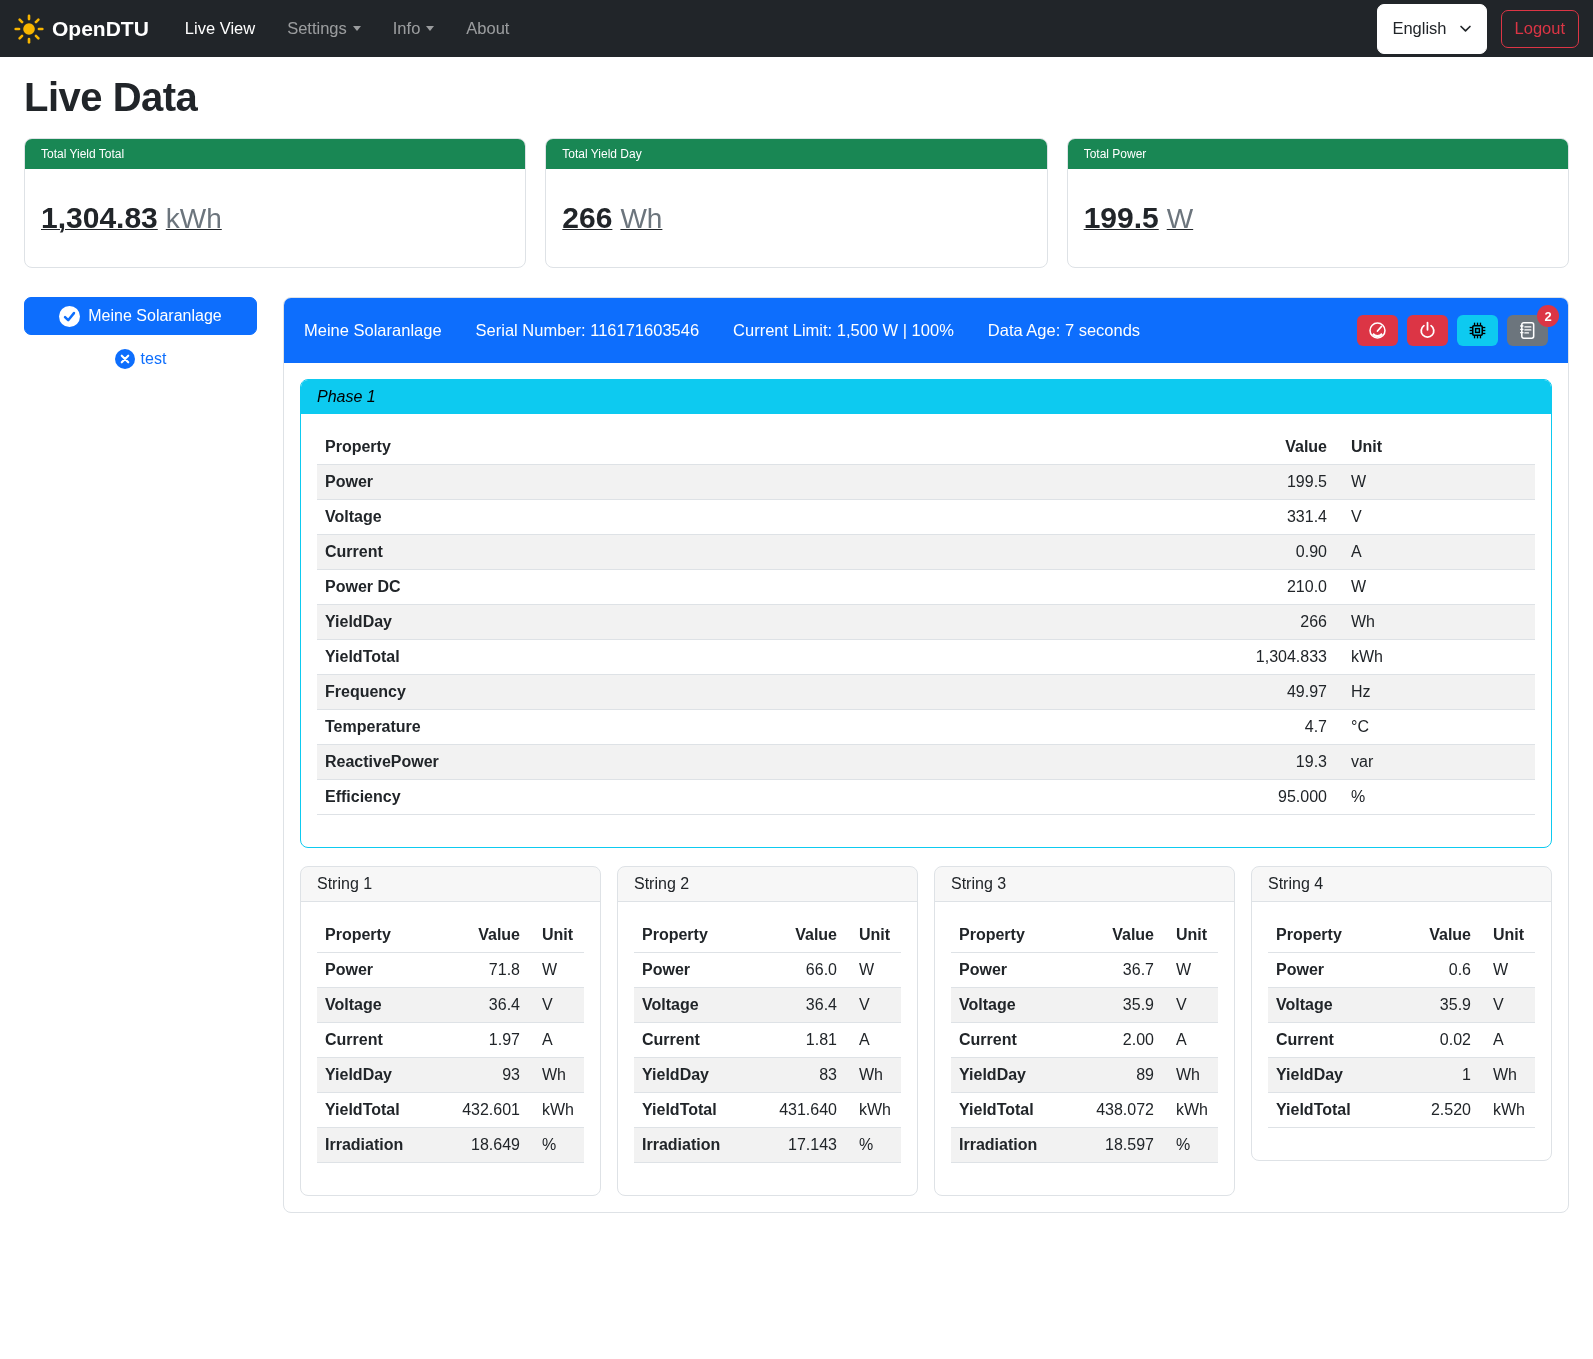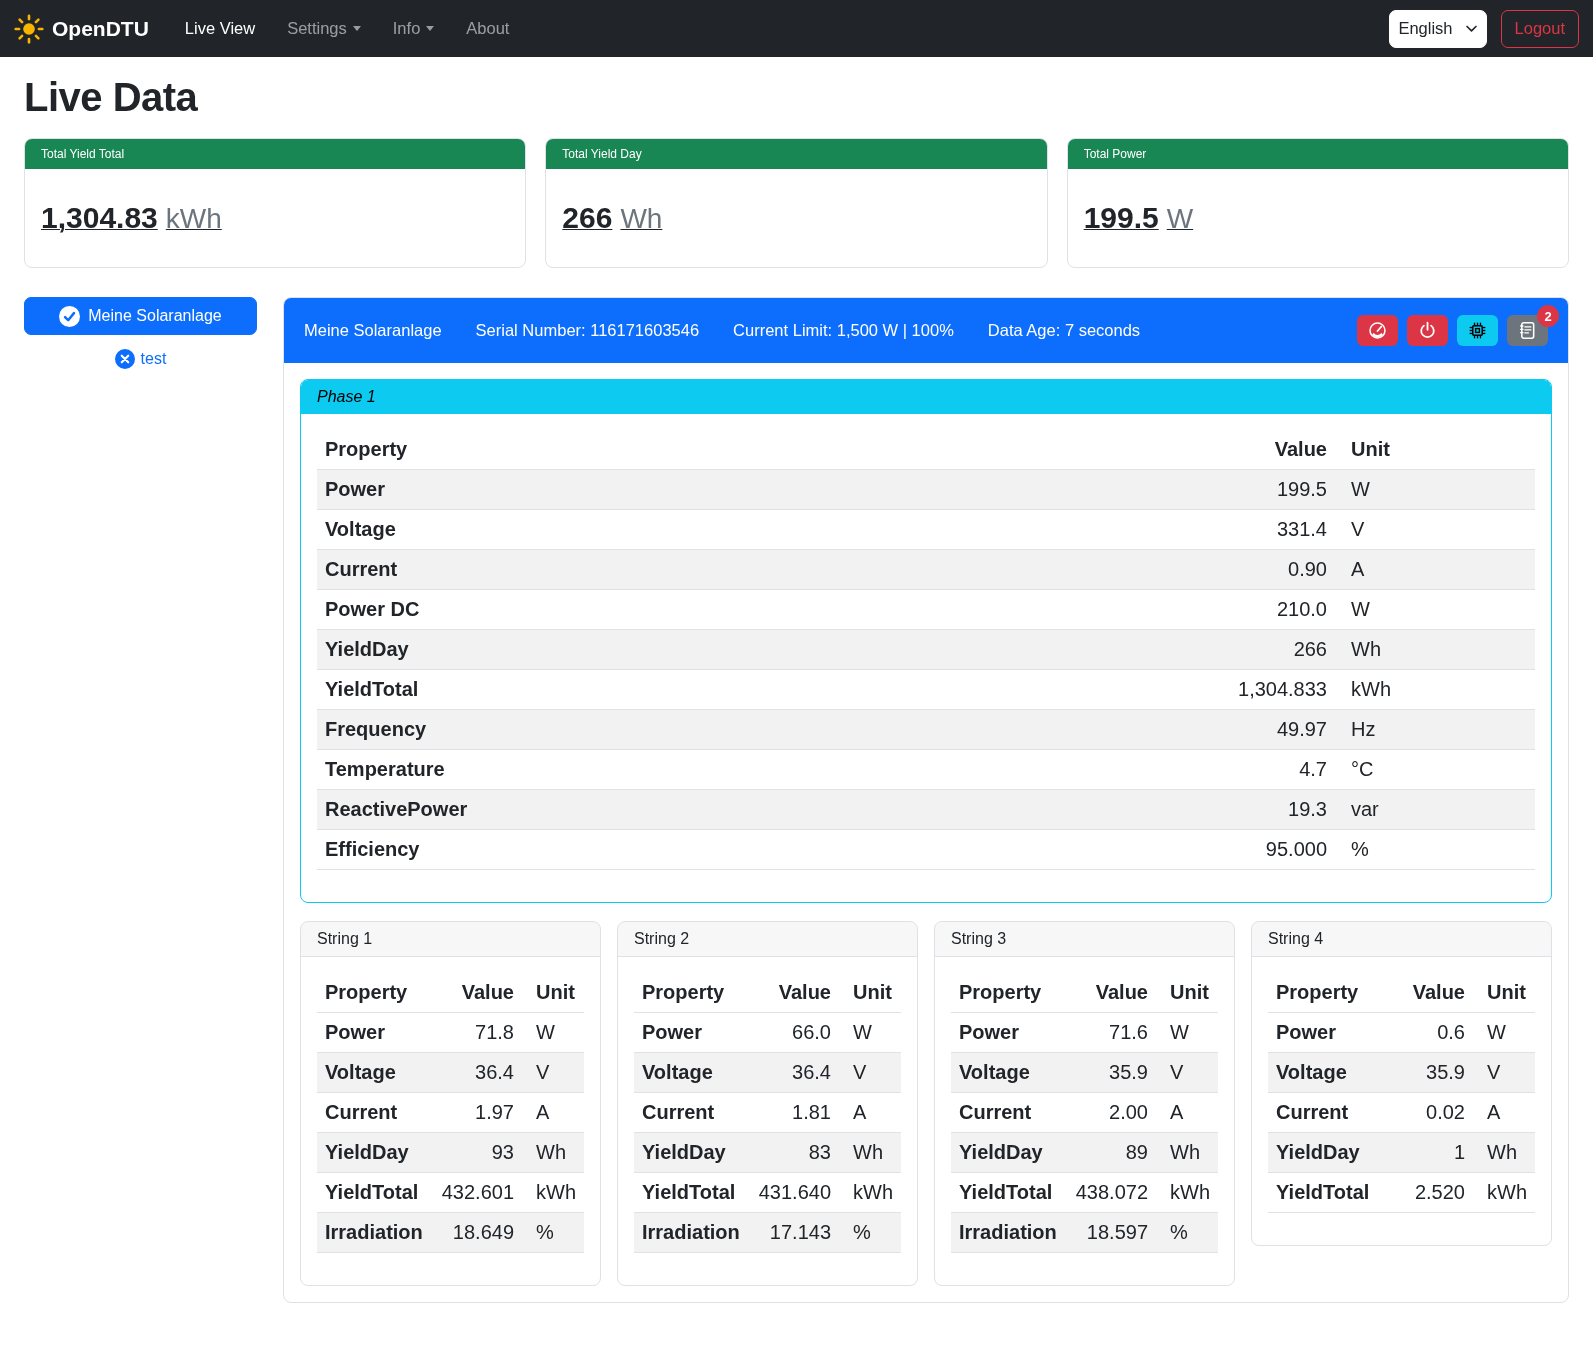--- a/index.html
+++ b/index.html
@@ -19,21 +19,21 @@
   .nav-links { display: flex; align-items: flex-start; gap: 8px; }
   .nav-link {
     color: rgba(255,255,255,.55); padding: 8px 12px; font-size: 16.5px; cursor: pointer;
     display: flex; align-items: center; gap: 6px;
   }
   .nav-link.active { color: #fff; }
   .caret { width: 0; height: 0; border-left: 4.5px solid transparent; border-right: 4.5px solid transparent; border-top: 5px solid currentColor; display: inline-block; }
   .nav-right { margin-left: auto; display: flex; align-items: center; gap: 14px; }
   .lang-btn {
     background: #fff; color: #212529; border: 1px solid #fff; border-radius: 7px;
-    height: 38px; padding: 0 8px; font-size: 16.5px; display: flex; align-items: center; gap: 12px; cursor: pointer;
+    height: 50px; padding: 0 14px; font-size: 16.5px; display: flex; align-items: center; gap: 12px; cursor: pointer;
     font-family: inherit;
   }
   .logout-btn {
     background: transparent; color: #dc3545; border: 1px solid #dc3545; border-radius: 7px;
     height: 38px; padding: 0 13px; font-size: 16.5px; cursor: pointer; font-family: inherit;
   }
 
   
   .container { padding: 14px 24px 18px 24px; }
   h1.page-title { font-size: 40px; font-weight: 700; margin: 4px 0 18px 0; letter-spacing: -0.5px; }
@@ -79,21 +79,21 @@
     display: flex; align-items: center; justify-content: center; padding: 0 4px;
   }
   .inverter-body { padding: 16px; }
 
   
   .phase-card { border: 1px solid #0dcaf0; border-radius: 8px; background: #fff; }
   .phase-card .phase-head { background: #0dcaf0; color: #000; padding: 8px 16px; font-size: 16px; border-radius: 7px 7px 0 0; font-style: italic; }
   .phase-card .phase-body { padding: 16px; }
 
   
-  table.data-table { width: 100%; border-collapse: collapse; margin-bottom: 16px; font-size: 20px; }
+  table.data-table { width: 100%; border-collapse: collapse; margin-bottom: 16px; font-size: 16px; }
   table.data-table th, table.data-table td { padding: 8px; text-align: left; vertical-align: middle; border-bottom: 1px solid #dee2e6; }
   table.data-table thead th { font-weight: 700; }
   table.data-table tbody th { font-weight: 700; }
   table.data-table th:nth-child(2), table.data-table td:nth-child(2) { text-align: right; }
   .phase-table th:nth-child(2), .phase-table td:nth-child(2) { width: 130px; }
   .phase-table th:nth-child(3), .phase-table td:nth-child(3) { width: 200px; padding-left: 16px; }
   .phase-table tbody tr:nth-child(odd) { background: #f2f2f2; }
   .string-table th:nth-child(2), .string-table td:nth-child(2) { width: 96px; }
   .string-table th:nth-child(3), .string-table td:nth-child(3) { width: 56px; padding-left: 14px; }
   .string-table tbody tr:nth-child(even) { background: #f2f2f2; }
@@ -439,21 +439,21 @@
                   <thead>
                     <tr>
                       <th>Property</th>
                       <th>Value</th>
                       <th>Unit</th>
                     </tr>
                   </thead>
                   <tbody>
                     <tr>
                       <th>Power</th>
-                      <td>71.6</td>
+                      <td>36.7</td>
                       <td>W</td>
                     </tr>
                     <tr>
                       <th>Voltage</th>
                       <td>35.9</td>
                       <td>V</td>
                     </tr>
                     <tr>
                       <th>Current</th>
                       <td>2.00</td>

